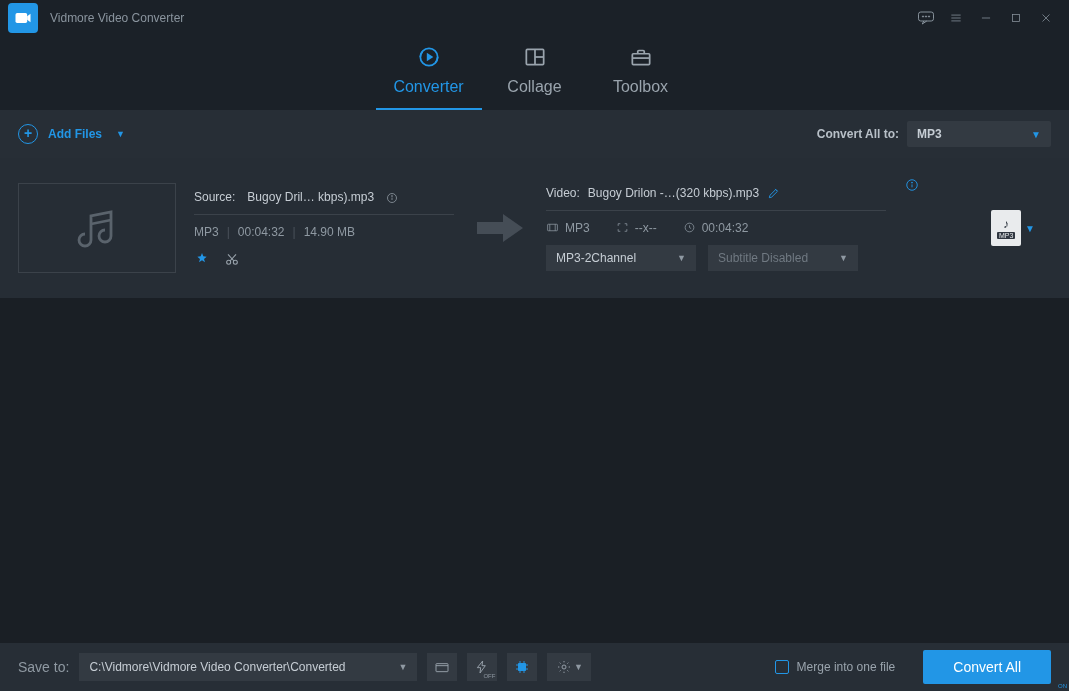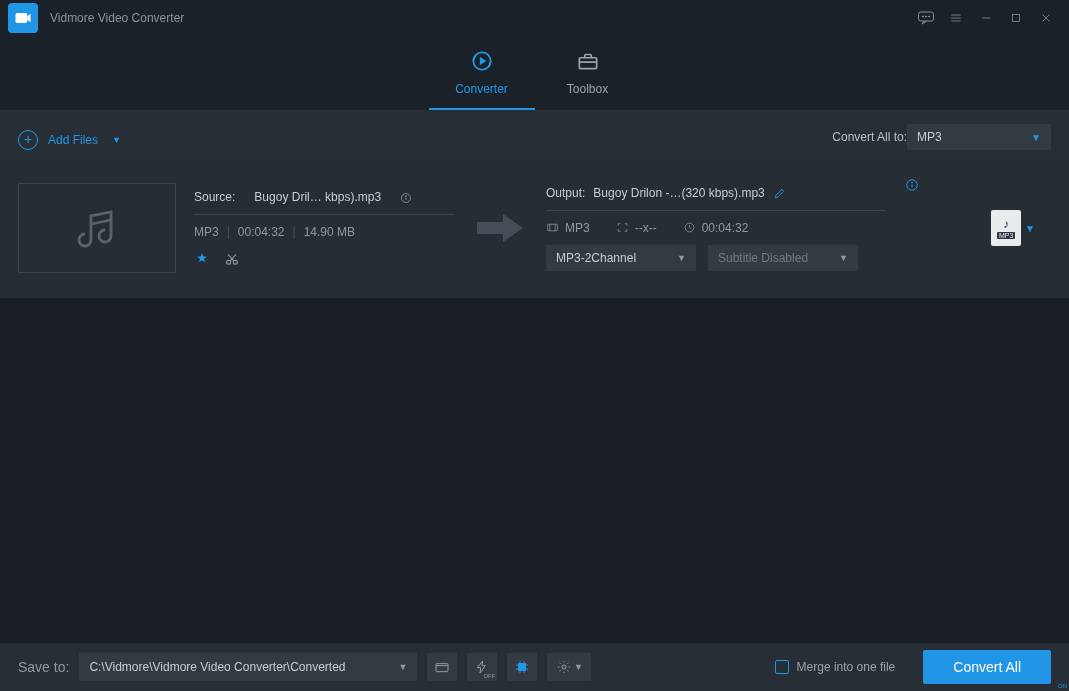--- a/index.html
+++ b/index.html
@@ -16,44 +16,44 @@
 .titlebar .win-btn svg { width: 14px; height: 14px; stroke: #8a949e; fill: none; stroke-width: 1.3; }
 .titlebar .win-btn.feedback svg { width: 18px; height: 16px; }
 
 
 .mainnav { height: 75px; background: #1b2128; display: flex; justify-content: center; align-items: flex-end; }
 .nav-item { width: 106px; display: flex; flex-direction: column; align-items: center; padding-bottom: 14px; cursor: pointer; color: #9aa4ad; position: relative; }
 .nav-item.active { color: #2296e6; }
 .nav-item.active::after { content: ""; position: absolute; bottom: 0; left: 0; right: 0; height: 2px; background: #2296e6; }
 .nav-item .icon { height: 30px; display: flex; align-items: center; justify-content: center; margin-bottom: 6px; }
 .nav-item .icon svg { width: 26px; height: 26px; stroke: currentColor; fill: none; stroke-width: 1.6; }
-.nav-item .label { font-size: 12px; }
-
-
-.toolbar { height: 48px; background: #272e36; display: flex; align-items: flex-end; padding: 8px 18px; }
+.nav-item .label { font-size: 16px; }
+
+
+.toolbar { height: 48px; background: #272e36; display: flex; align-items: center; padding: 8px 18px; font-weight: bold; }
 .add-files { display: flex; align-items: center; gap: 10px; color: #2296e6; cursor: pointer; }
 .add-files .plus { width: 20px; height: 20px; border: 1.6px solid #2296e6; border-radius: 50%; display: flex; align-items: center; justify-content: center; font-size: 14px; line-height: 1; }
 .add-files .plus::before { content: "+"; position: relative; top: -1px; }
 .add-files .label { font-size: 12px; }
 .add-files .chev { font-size: 9px; margin-left: 4px; }
 .toolbar .center { position: absolute; left: 50%; transform: translateX(-50%); display: flex; align-items: center; gap: 24px; }
 .pill { background: #444b53; color: #e6eaee; font-size: 12px; padding: 6px 16px; border-radius: 14px; cursor: pointer; }
 .pill.inactive { background: transparent; color: #8a949e; padding: 6px 8px; }
-.toolbar .right { margin-left: auto; display: flex; align-items: center; }
+.toolbar .right { margin-left: auto; display: flex; align-items: center; gap: 8px; }
 .toolbar .right .lbl { font-size: 12px; color: #b8c0c8; }
 .format-select { width: 144px; height: 26px; background: #333a42; border-radius: 2px; display: flex; align-items: center; justify-content: space-between; padding: 0 10px; font-size: 12px; color: #c6cdd4; cursor: pointer; }
 .format-select .chev { color: #2296e6; font-size: 10px; }
 
 
 .file-list { flex: 1; background: #1a1f25; overflow: auto; }
 .file-item { height: 140px; background: #262d35; margin-bottom: 2px; display: flex; align-items: center; padding: 18px; gap: 18px; position: relative; }
 .thumb { width: 158px; height: 90px; border: 1px solid #3b424a; display: flex; align-items: center; justify-content: center; }
 .thumb svg { width: 48px; height: 48px; stroke: #5a636c; fill: none; stroke-width: 1.4; }
 .file-left { width: 260px; display: flex; flex-direction: column; gap: 10px; }
-.src-line { display: flex; align-items: flex-end; gap: 19px; font-size: 12px; color: #c6cdd4; }
+.src-line { display: flex; align-items: flex-end; gap: 12px; font-size: 12px; color: #c6cdd4; }
 .divider-line { height: 1px; background: #3b424a; width: 100%; }
 .meta-line { font-size: 12px; color: #8f99a2; display: flex; gap: 8px; }
 .meta-line .sep { color: #4a525a; }
 .action-icons { display: flex; gap: 14px; align-items: center; margin-top: 2px; }
 .action-icons .ico { width: 16px; height: 16px; cursor: pointer; }
 .action-icons .ico svg { width: 16px; height: 16px; }
 .arrow-big { width: 56px; display: flex; align-items: center; justify-content: center; }
 .arrow-big svg { width: 46px; height: 32px; fill: #454d56; }
 
 .file-right { width: 340px; display: flex; flex-direction: column; gap: 10px; }
@@ -158,20 +158,30 @@
             <path d="M4 12a8 8 0 0 1 2-5"></path>
             <path d="M20 12a8 8 0 0 1-2 5"></path>
             <polygon points="10,8 16,12 10,16" fill="currentColor" stroke="none"></polygon>
           </svg>
       </div>
       <div class="label">Converter</div>
     </div>
     <div class="nav-item">
       <div class="icon">
         <svg viewBox="0 0 24 24">
+            <rect x="4" y="5" width="16" height="14" rx="1"></rect>
+            <line x1="12" y1="5" x2="12" y2="19"></line>
+            <line x1="12" y1="12" x2="20" y2="12"></line>
+          </svg>
+      </div>
+      <div class="label">Collage</div>
+    </div>
+    <div class="nav-item">
+      <div class="icon">
+        <svg viewBox="0 0 24 24">
             <rect x="4" y="9" width="16" height="10" rx="1"></rect>
             <path d="M9 9V7a1 1 0 0 1 1-1h4a1 1 0 0 1 1 1v2"></path>
             <line x1="4" y1="13" x2="20" y2="13"></line>
           </svg>
       </div>
       <div class="label">Toolbox</div>
     </div>
   </div>
 
   <div class="toolbar" style="position:relative;">
@@ -238,21 +248,21 @@
       </div>
 
       <div class="arrow-big">
         <svg viewBox="0 0 46 32">
             <path d="M0 10h26V2l20 14-20 14v-8H0z"></path>
           </svg>
       </div>
 
       <div class="file-right">
         <div class="out-line">
-          <span>Output:</span>
+          <span>Video:</span>
           <span>Bugoy Drilon -…(320 kbps).mp3</span>
           <span class="ico">
             <svg viewBox="0 0 24 24">
                 <path d="M4 20l4-1 10-10-3-3L5 16z"></path>
                 <path d="M14 5l3 3"></path>
               </svg>
           </span>
         </div>
         <div class="divider-line"></div>
         <div class="out-meta">

